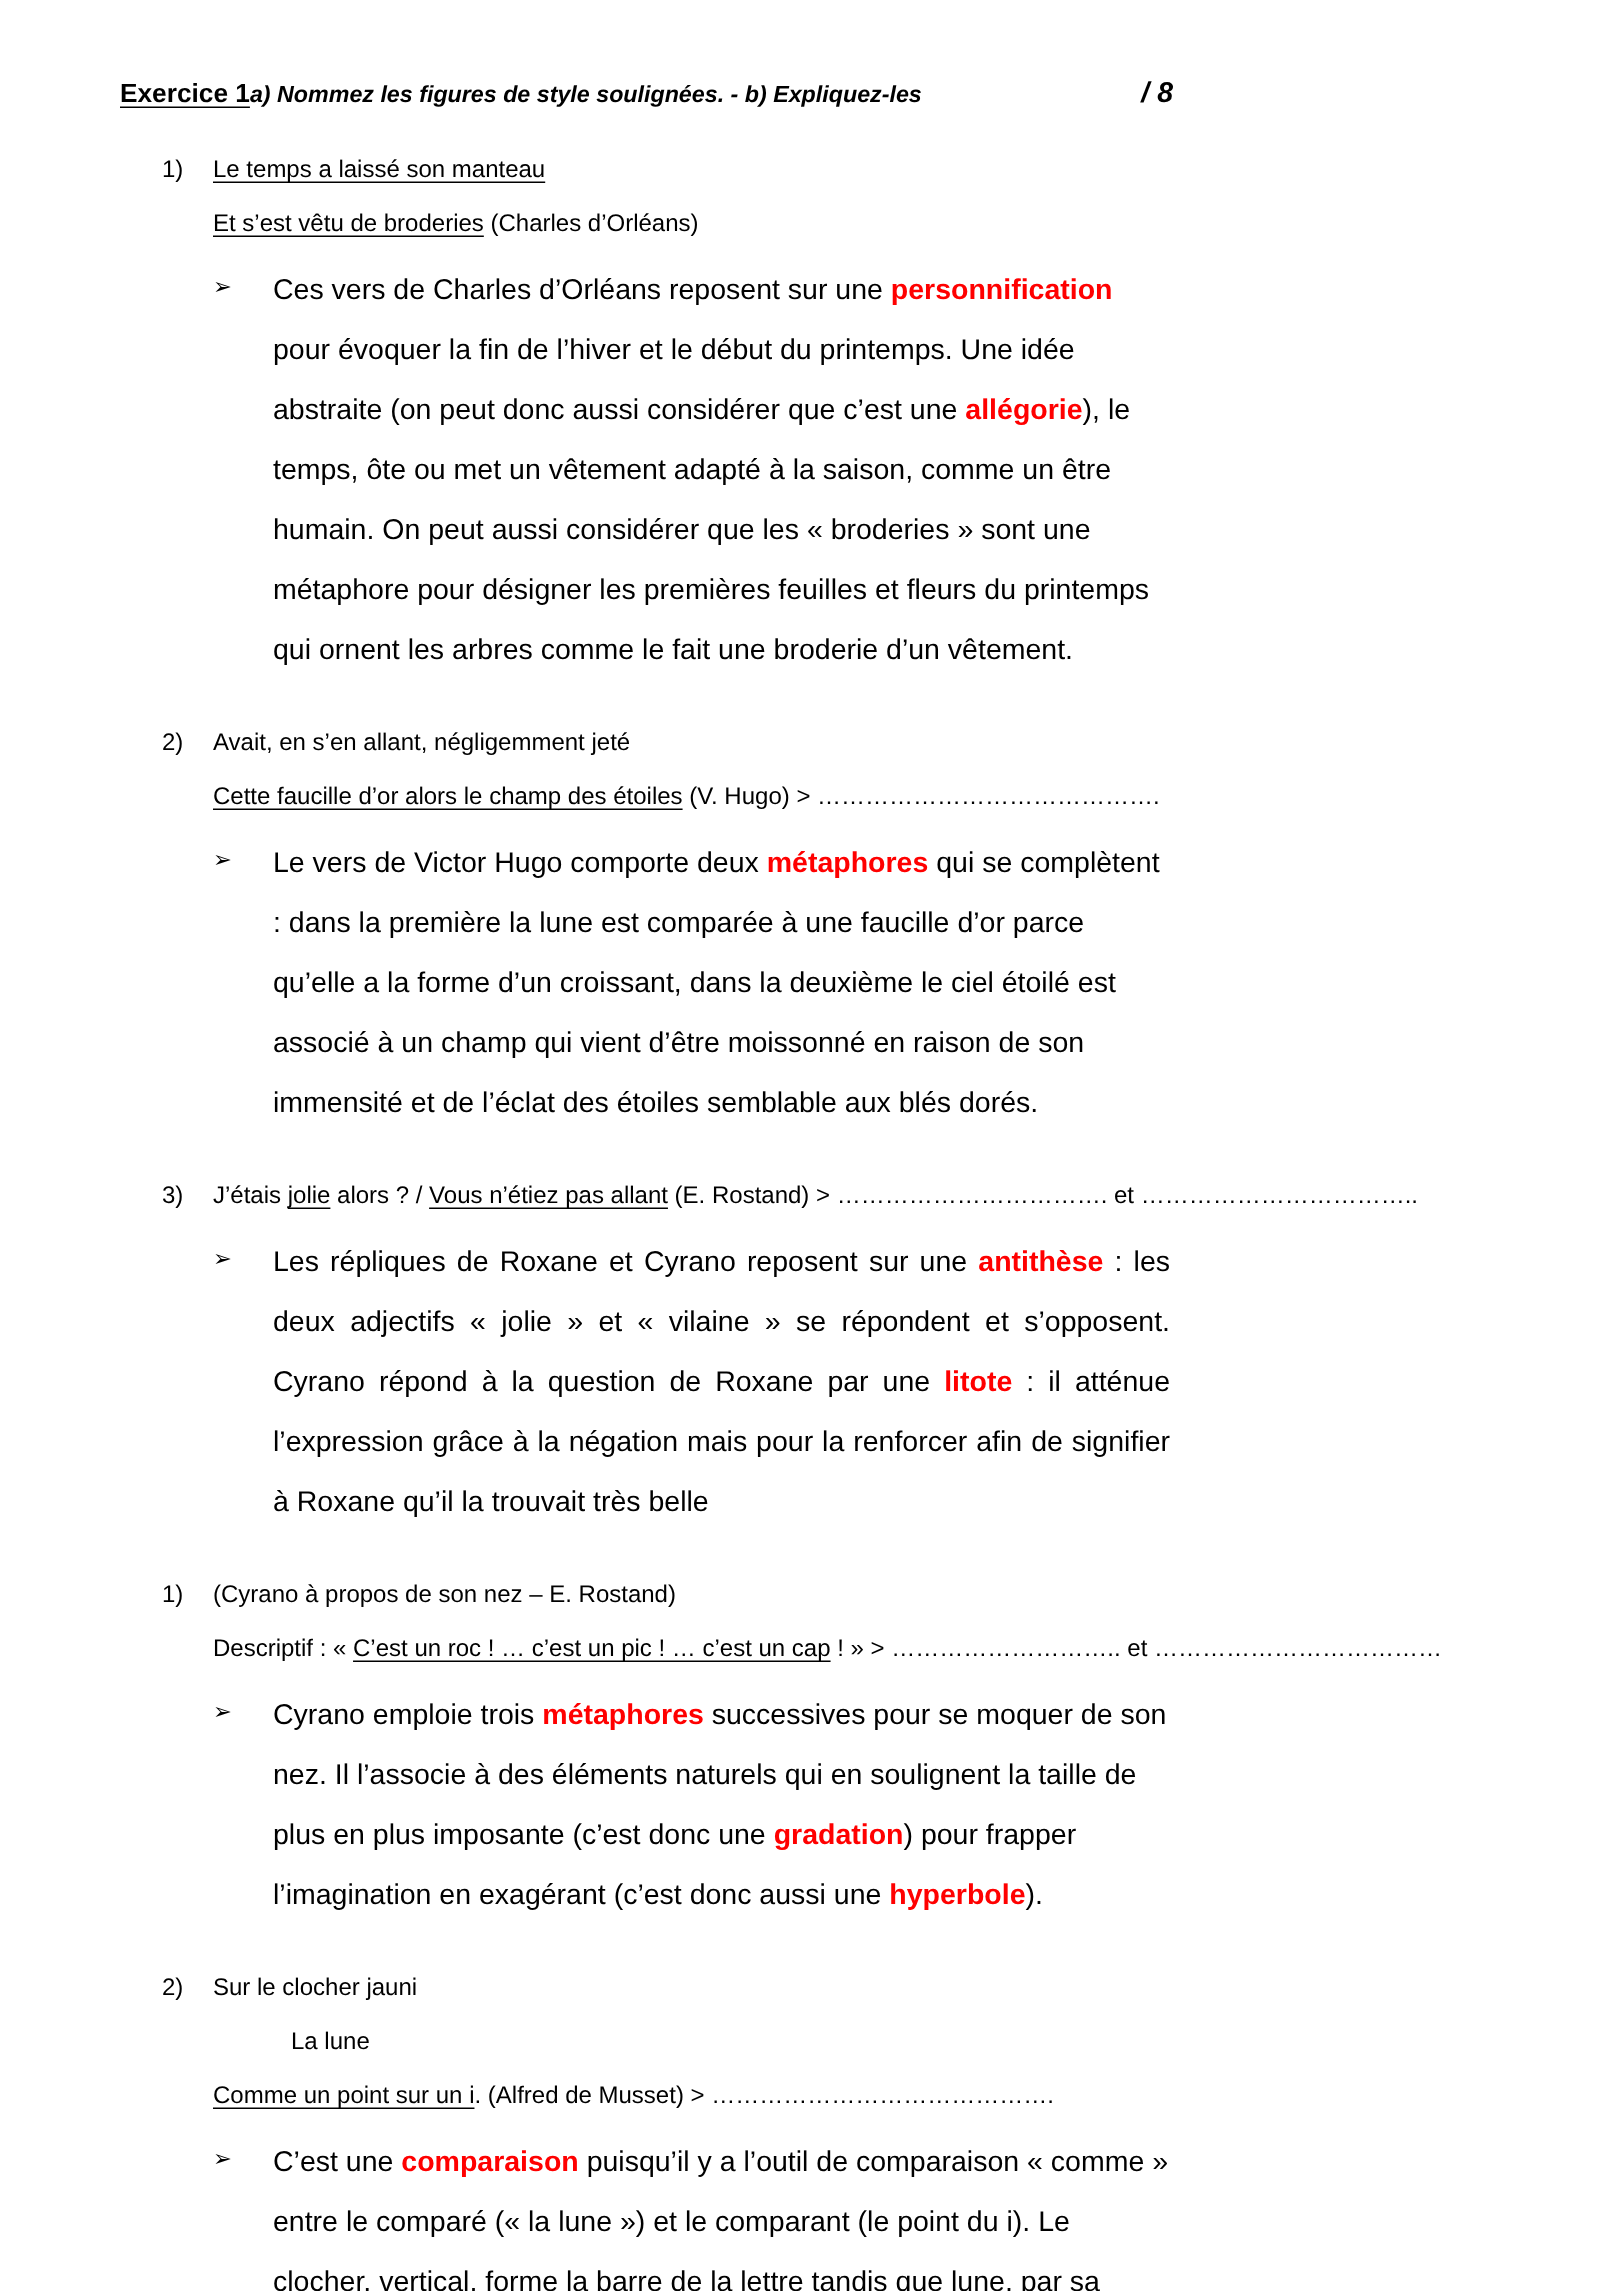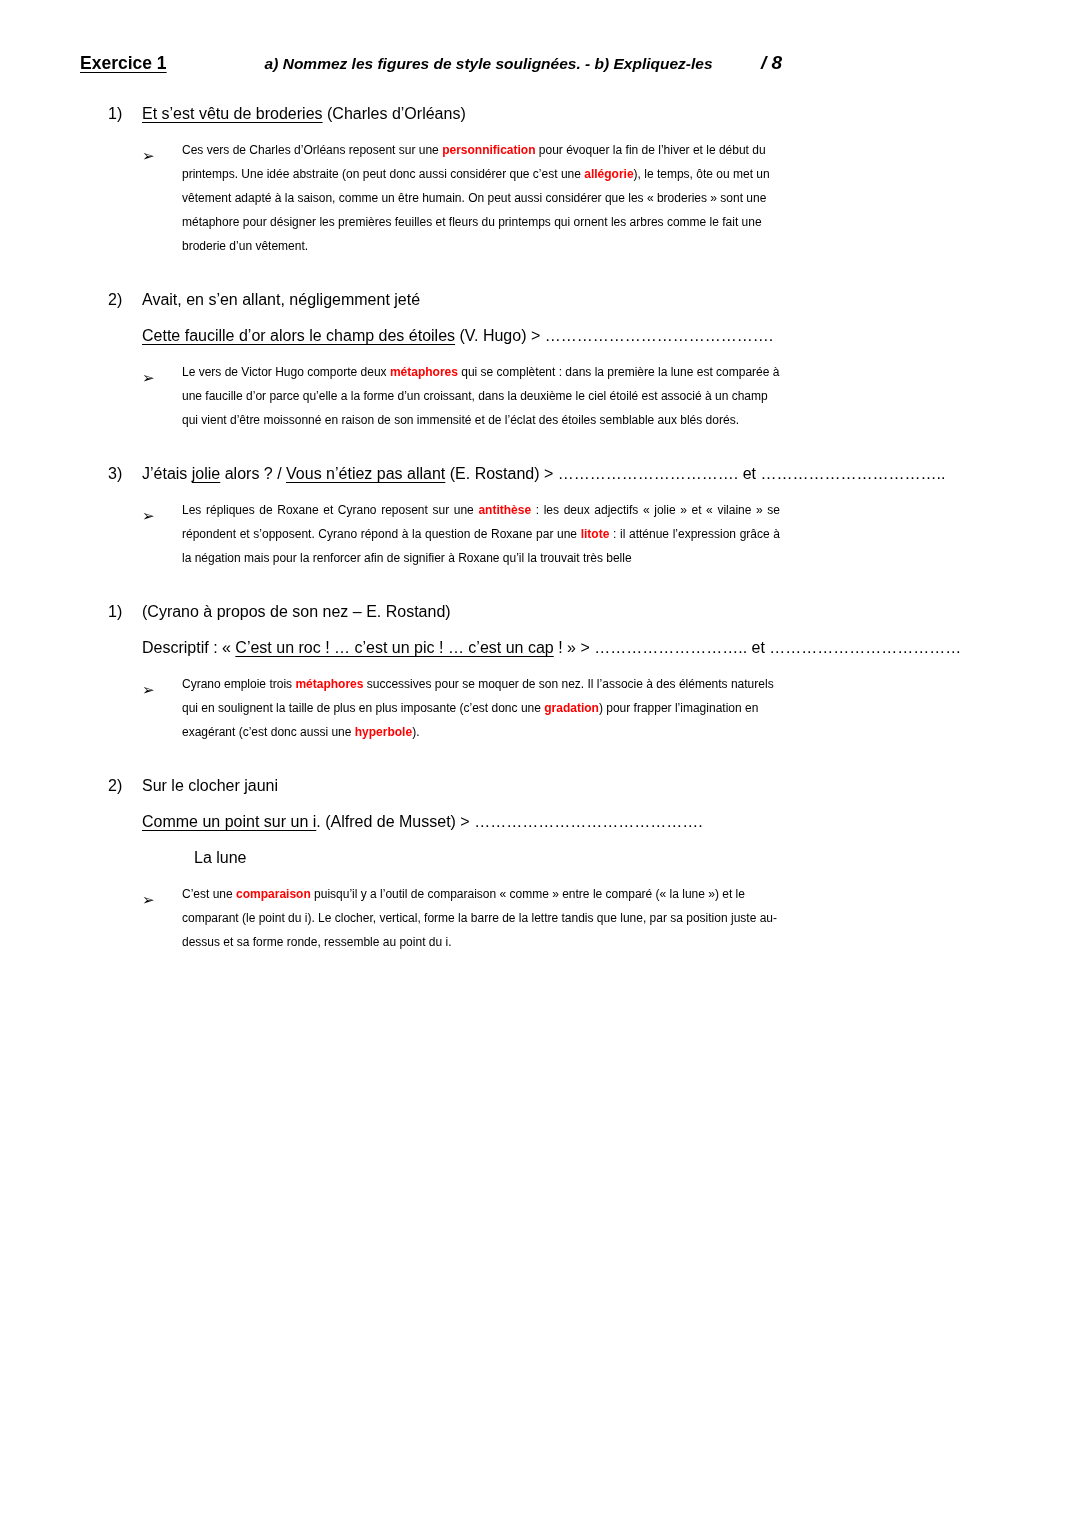--- a/index.html
+++ b/index.html
@@ -34,21 +34,20 @@
     font-weight: bold;
     font-size: 17.5px;
     text-decoration: underline;
     text-underline-offset: 3px;
     white-space: nowrap;
   }
   .header-prompt {
     font-style: italic;
     font-weight: bold;
     font-size: 15.5px;
-    margin-left: 98px;
     white-space: nowrap;
   }
   .header-score {
     margin-left: auto;
     font-weight: bold;
     font-style: italic;
     font-size: 19px;
     white-space: nowrap;
     padding-right: 56px;
   }
@@ -88,22 +87,22 @@
     margin-top: 2px;
   }
   .explain-bullet {
     position: absolute;
     left: 84px;
     top: 0;
     font-size: 15px;
     line-height: 36px;
   }
   .explain-text {
-    font-size: 12px;
-    line-height: 24px;
+    font-size: 19px;
+    line-height: 40px;
     text-align: justify;
     text-justify: inter-word;
   }
   .explain-text.ragged {
     text-align: left;
   }
   .fig {
     color: #ff0000;
     font-weight: bold;
   }
@@ -118,20 +117,21 @@
   <div class="header">
     <span class="header-title">Exercice 1</span>
     <span class="header-prompt">a) Nommez les figures de style soulignées. - b) Expliquez-les</span>
     <span class="header-score">/ 8</span>
   </div>
 
   <div id="items-root">
       <div>
         <div class="item">
           <span class="item-num">1)</span>
+          <div class="quote-line"><span class="u">Le temps a laissé son manteau</span></div>
           <div class="quote-line"><span class="u">Et s’est vêtu de broderies</span><span> (Charles d’Orléans)</span></div>
         </div>
         <div class="explain">
           <span class="explain-bullet">➢</span>
           <div class="explain-text ragged"><span>Ces vers de Charles d’Orléans reposent sur une </span><span class="fig" style="color: rgb(255, 0, 0);">personnification</span><span> pour évoquer la fin de l’hiver et le début du printemps. Une idée abstraite (on peut donc aussi considérer que c’est une </span><span class="fig" style="color: rgb(255, 0, 0);">allégorie</span><span>), le temps, ôte ou met un vêtement adapté à la saison, comme un être humain. On peut aussi considérer que les « broderies » sont une métaphore pour désigner les premières feuilles et fleurs du printemps qui ornent les arbres comme le fait une broderie d’un vêtement.</span></div>
         </div>
         <div class="gap"></div>
       </div>
       <div>
         <div class="item">
@@ -165,22 +165,22 @@
         <div class="explain">
           <span class="explain-bullet">➢</span>
           <div class="explain-text ragged"><span>Cyrano emploie trois </span><span class="fig" style="color: rgb(255, 0, 0);">métaphores</span><span> successives pour se moquer de son nez. Il l’associe à des éléments naturels qui en soulignent la taille de plus en plus imposante (c’est donc une </span><span class="fig" style="color: rgb(255, 0, 0);">gradation</span><span>) pour frapper l’imagination en exagérant (c’est donc aussi une </span><span class="fig" style="color: rgb(255, 0, 0);">hyperbole</span><span>).</span></div>
         </div>
         <div class="gap"></div>
       </div>
       <div>
         <div class="item">
           <span class="item-num">2)</span>
           <div class="quote-line"><span>Sur le clocher jauni</span></div>
+          <div class="quote-line indented"><span>La lune</span></div>
           <div class="quote-line"><span class="u">Comme un point sur un i</span><span>. (Alfred de Musset)  &gt; …………………………………….</span></div>
-          <div class="quote-line indented"><span>La lune</span></div>
         </div>
         <div class="explain">
           <span class="explain-bullet">➢</span>
           <div class="explain-text ragged"><span>C’est une </span><span class="fig" style="color: rgb(255, 0, 0);">comparaison</span><span> puisqu’il y a l’outil de comparaison « comme » entre le comparé (« la lune ») et le comparant (le point du i). Le clocher, vertical, forme la barre de la lettre tandis que lune, par sa position juste au-dessus et sa forme ronde, ressemble au point du i.</span></div>
         </div>
         <div class="gap"></div>
       </div>
     </div>
 
 </div>

